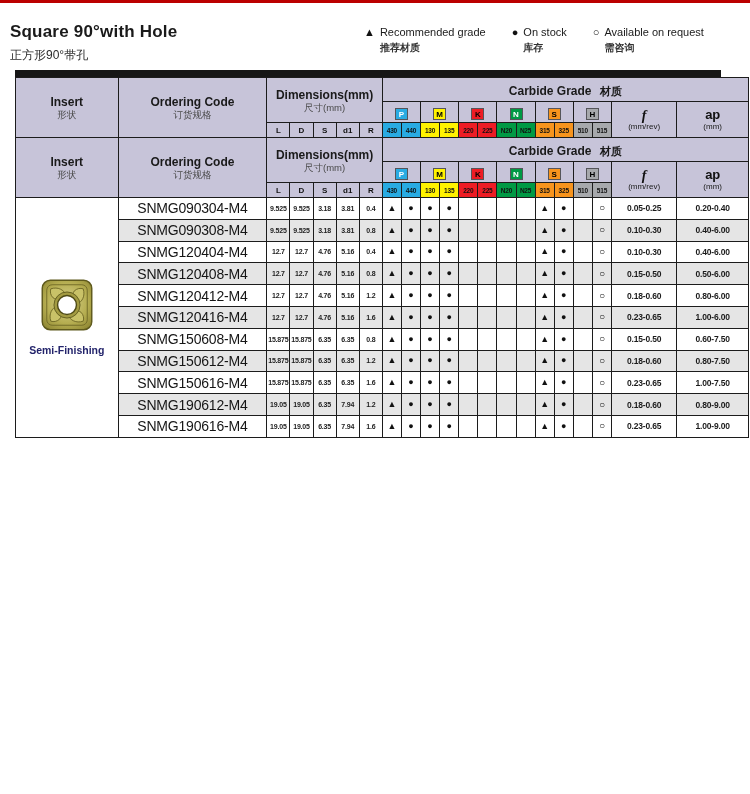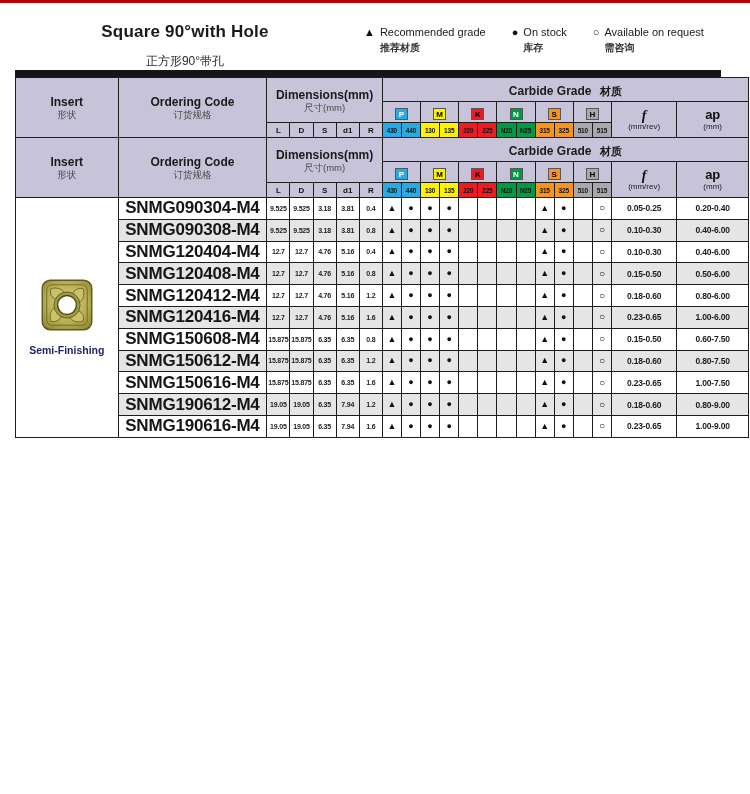--- a/index.html
+++ b/index.html
@@ -5,23 +5,23 @@
   * { margin:0; padding:0; box-sizing:border-box; }
   html,body { background:#fff; }
   body {
     width:750px; height:794px; position:relative; overflow:hidden;
     font-family:"Liberation Sans","DejaVu Sans",sans-serif; color:#111;
   }
   .top-red-bar { position:absolute; left:0; top:0; width:750px; height:3px; }
 
   
   .head-row { position:absolute; left:10px; top:22px; width:732px; display:flex; align-items:flex-start; }
-  .titles { width:350px;text-align:center; }
+  .titles { width:350px; }
   .page-title { font-size:17px; font-weight:bold; letter-spacing:.2px; color:#1a1a1a; }
-  .page-subtitle { font-size:12px; color:#2b2b2b; margin-top:11px; }
+  .page-subtitle { font-size:12px; color:#2b2b2b; margin-top:5px; }
   .legend { display:flex; gap:26px; margin-left:4px; margin-top:4px; }
   .legend-item { display:flex; align-items:flex-start; gap:5px; }
   .lg-sym { font-size:11px; line-height:13px; color:#111; }
   .lg-sym.ring { font-weight:bold; }
   .lg-en { font-size:11px; color:#1a1a1a; line-height:13px; white-space:nowrap; }
   .lg-zh { font-size:10px; color:#333; margin-top:2px;font-weight:bold; }
 
   
   .table-wrap { position:absolute; left:8px; top:70px; width:706px;margin-left:7px; }
   .table-topbar { height:7px; background:#161616; }
@@ -45,21 +45,21 @@
   .f-head, .ap-head { background:#c7c4d9; }
   .f-em { font-family:"Liberation Serif","DejaVu Serif",serif; font-style:italic; font-weight:bold; font-size:14px; line-height:13px; display:block; }
   .ap-em { font-weight:bold; font-size:13px; line-height:14px; display:block; letter-spacing:-.3px; }
   .unit { font-size:8px; color:#1a1a1a; display:block; line-height:9px; }
 
   #data-body tr { height:21.8px; background:#ffffff; }
   #data-body tr.alt { background:#e5e5e5; }
   #data-body td { background:transparent; }
   .insert-cell { background:#ffffff !important; vertical-align:middle; }
   .insert-label { font-size:10.5px; font-weight:bold; color:#23246b; margin-top:8px; }
-  .code-cell { font-size:17px; font-weight:bold; color:#151515; letter-spacing:-.2px; }
+  .code-cell { font-size:14px; font-weight:normal; color:#151515; letter-spacing:-.2px; }
   .dim-cell { font-size:7px; font-weight:bold; color:#222; letter-spacing:-.2px; }
   .sym-cell { font-size:9px; color:#111; line-height:1; }
   .sym-cell.ring { font-weight:bold; font-size:10px; }
   .f-cell-d, .ap-cell-d { font-size:8.5px; font-weight:bold; color:#1a1a1a; letter-spacing:-.2px; }
 </style>
 </head>
 <body>
 
 <div class="top-red-bar" style="background: rgb(187, 0, 0);"></div>
 

